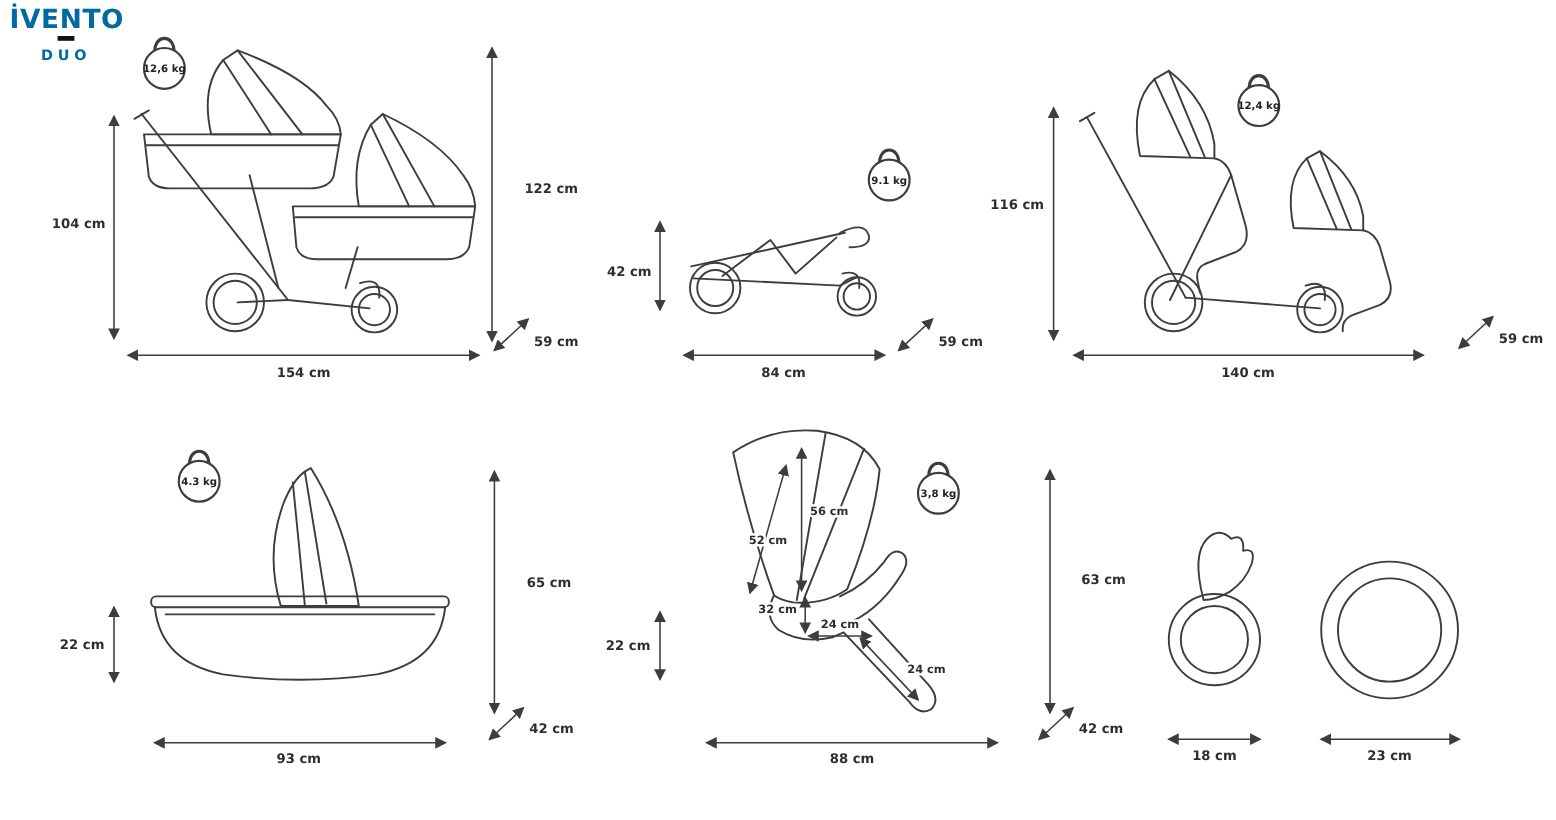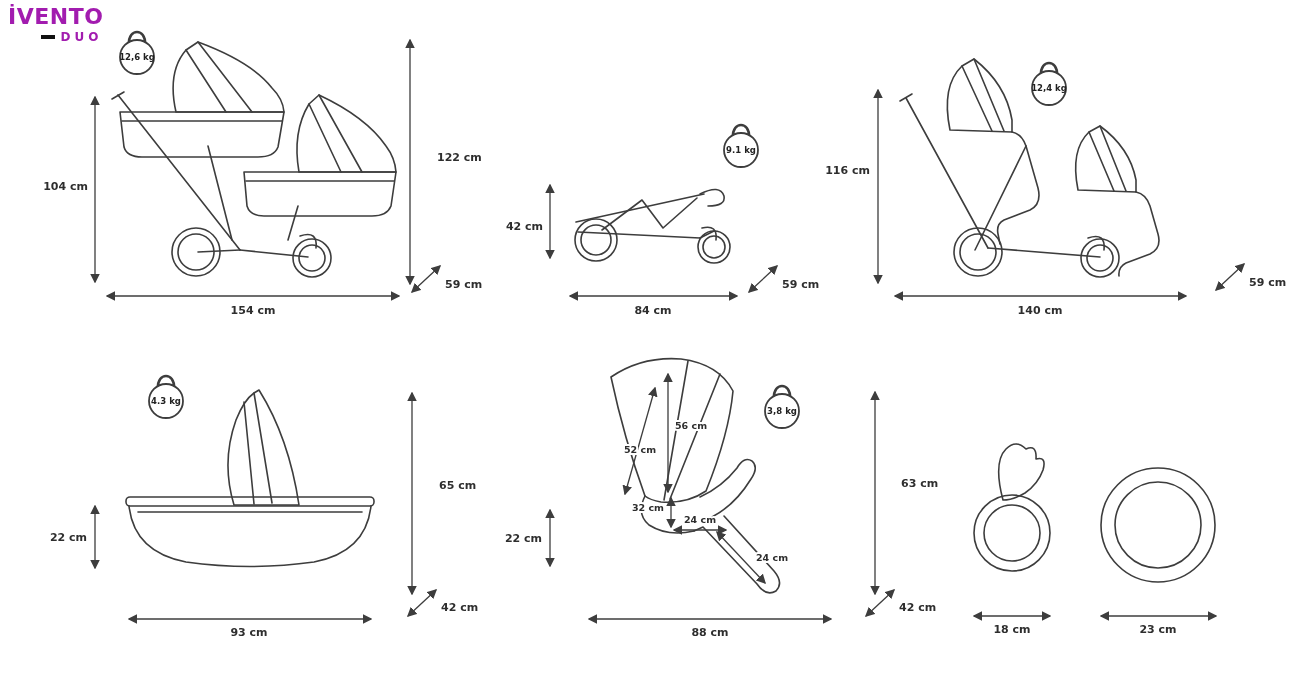--- a/index.html
+++ b/index.html
@@ -1,19 +1,19 @@
 <!DOCTYPE html>
 <html><head>
 <meta charset="utf-8">
 <style>
   html,body{margin:0;padding:0;background:#ffffff;}
   body{width:1297px;height:683px;position:relative;overflow:hidden;font-family:"DejaVu Sans",sans-serif;}
-  .logo{position:absolute;top:6px;left:8px;color:#a21caf;z-index:2;}
+  .logo{position:absolute;top:6px;left:8px;color:#0369a1;z-index:2;}
   .logo-title{font-size:22px;font-weight:800;letter-spacing:0.5px;line-height:1;}
-  .logo-sub-row{display:flex;align-items:center;justify-content:flex-end;gap:5px;margin-top:2px;padding-right:1px;}
+  .logo-sub-row{display:flex;align-items:center;justify-content:flex-end;gap:5px;margin-top:2px;padding-right:1px;flex-direction:column;}
   .logo-bar{width:14px;height:4px;background:#111;display:inline-block;}
   .logo-subtitle{font-size:12px;font-weight:700;letter-spacing:4px;}
   svg.sheet{position:absolute;top:0;left:0;}
   .draw{fill:none;stroke:#3d3d3d;stroke-width:1.6;stroke-linecap:round;stroke-linejoin:round;}
   .dim{stroke:#3d3d3d;stroke-width:1.3;}
   .lbl{font-family:"DejaVu Sans",sans-serif;font-size:11px;font-weight:700;fill:#2e2e2e;}
   .lbl-s{font-size:9.5px;paint-order:stroke;stroke:#ffffff;stroke-width:4px;}
   .badge-txt{font-family:"DejaVu Sans",sans-serif;font-size:8.5px;font-weight:700;fill:#222;text-anchor:middle;}
   .badge-c{fill:#ffffff;stroke:#3d3d3d;stroke-width:1.8;}
   .badge-h{fill:none;stroke:#3d3d3d;stroke-width:2.6;}

